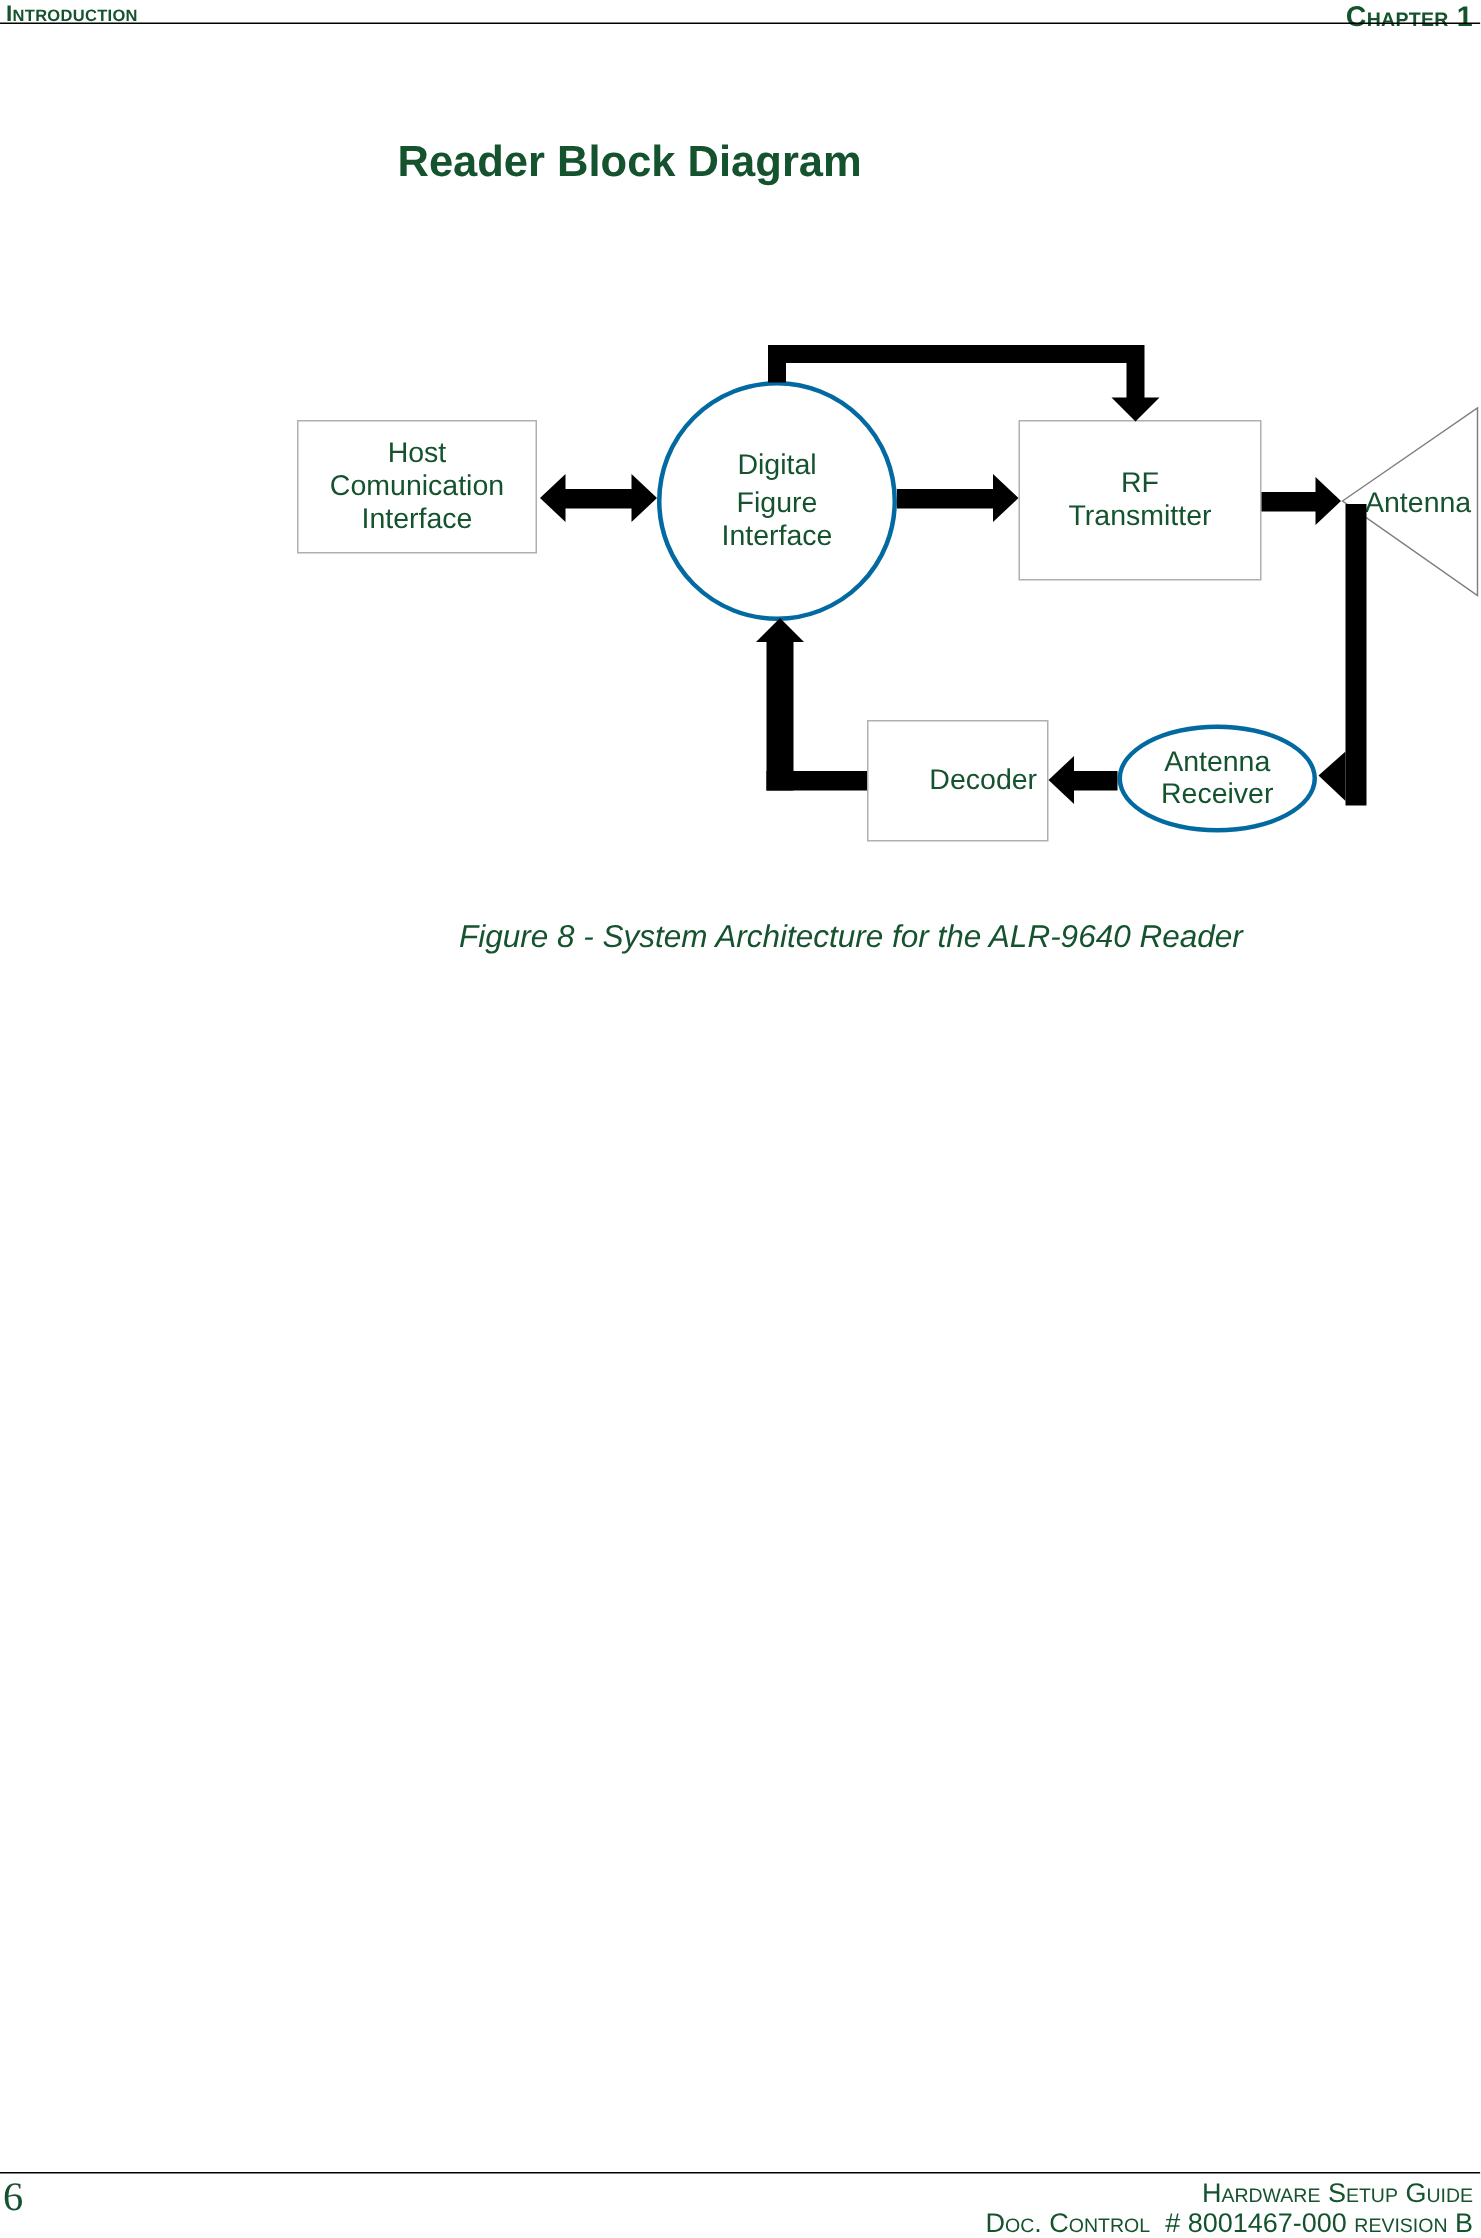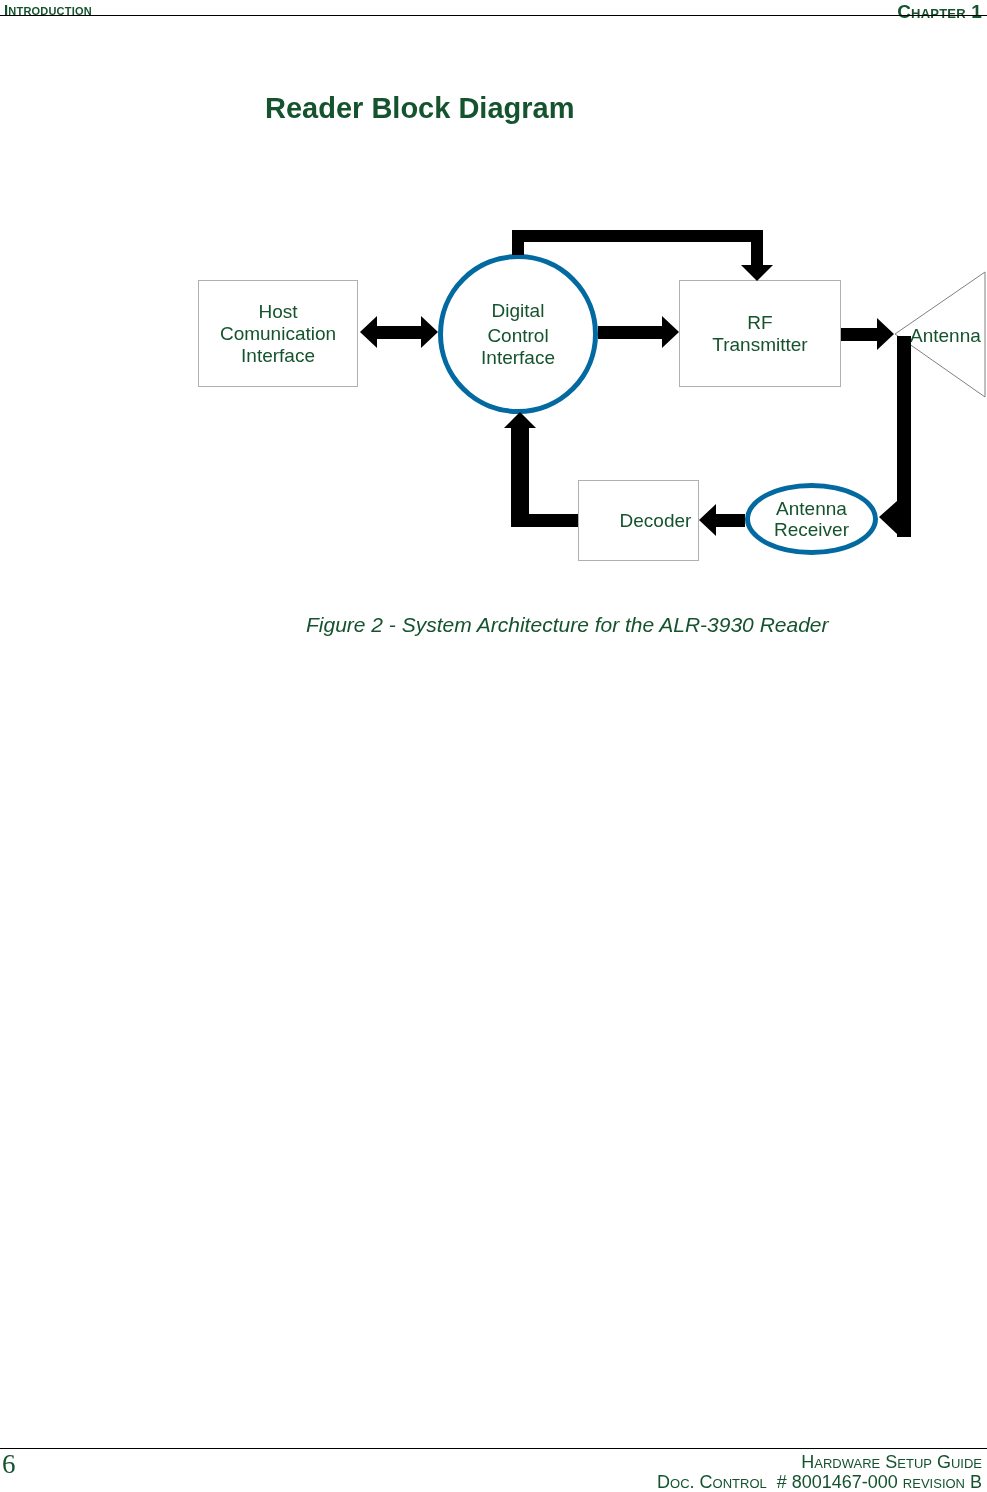--- a/index.html
+++ b/index.html
@@ -15,22 +15,22 @@
   .page-num{position:absolute;left:2px;top:1449px;font-family:"Liberation Serif",serif;font-size:27px;}
   .ftr-line1{position:absolute;right:5px;top:1452px;font-size:18px;font-variant:small-caps;text-align:right;}
   .ftr-line2{position:absolute;right:5px;top:1472px;font-size:18px;font-variant:small-caps;text-align:right;white-space:pre;}
   
   .title{position:absolute;left:265px;top:92px;font-size:29px;font-weight:bold;line-height:1.15;}
   .caption{position:absolute;left:306px;top:613px;font-size:21px;font-style:italic;}
   
   .node{position:absolute;background:#fff;display:flex;flex-direction:column;justify-content:center;align-items:center;
         text-align:center;font-size:19px;line-height:22px;box-sizing:border-box;}
   .rect{border:1px solid #b0b0b0;}
-  .round{border:5px solid #0369a1;border-radius:50%;}
-  .n-host{left:198px;top:280px;width:160px;height:107px;}
+  .round{border:3px solid #0369a1;border-radius:50%;}
+  .n-host{left:198px;top:280px;width:160px;height:89px;}
   .n-dcc{left:438px;top:254px;width:160px;height:160px;}
   .n-dcc .ln0{margin-bottom:3px;}
   .n-rf{left:679px;top:280px;width:162px;height:107px;}
   .n-decoder{left:578px;top:480px;width:121px;height:81px;padding-left:34px;}
   .n-receiver{left:745px;top:483px;width:133px;height:72px;line-height:21px;}
   .antenna-svg{position:absolute;left:880px;top:265px;width:107px;height:140px;}
   .antenna-label{position:absolute;left:910px;top:325px;font-size:19px;background:transparent;}
   .arrows{position:absolute;left:0;top:0;width:987px;height:700px;pointer-events:none;}
 </style>
 </head>
@@ -45,21 +45,21 @@
   <div class="title">Reader Block Diagram</div>
 
   <div class="node rect n-host">
     <div>Host</div>
     <div>Comunication</div>
     <div>Interface</div>
   </div>
 
   <div class="node round n-dcc">
     <div class="ln0">Digital</div>
-    <div>Control</div>
+    <div>Figure</div>
     <div>Interface</div>
   </div>
 
   <div class="node rect n-rf">
     <div>RF</div>
     <div>Transmitter</div>
   </div>
 
   <div class="node rect n-decoder">
     <div>Decoder</div>
@@ -89,20 +89,20 @@
     <rect x="897" y="336" width="14" height="201" fill="#000"></rect>
     <polygon points="897,501 897,534 879,517" fill="#000"></polygon>
 
     <polygon points="699,520 716,504 716,514 745,514 745,527 716,527 716,536" fill="#000"></polygon>
 
     <rect x="511" y="514" width="67" height="13" fill="#000"></rect>
     <rect x="511" y="428" width="18" height="99" fill="#000"></rect>
     <polygon points="504,428 536,428 520,412" fill="#000"></polygon>
   </svg>
 
-  <div class="caption">Figure 2 - System Architecture for the ALR-3930 Reader</div>
+  <div class="caption">Figure 8 - System Architecture for the ALR-9640 Reader</div>
 
   <div class="ftr-rule"></div>
   <div class="page-num">6</div>
   <div class="ftr-line1">Hardware Setup Guide</div>
   <div class="ftr-line2">Doc. Control  # 8001467-000 revision B</div>
 
 </div>
 
 </body></html>

